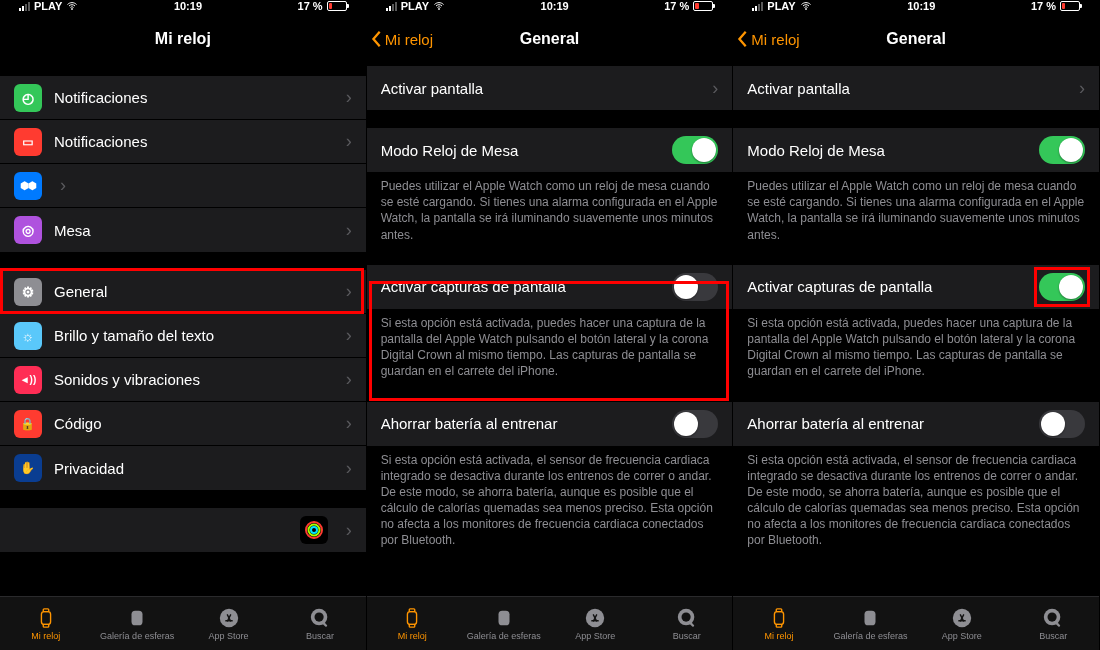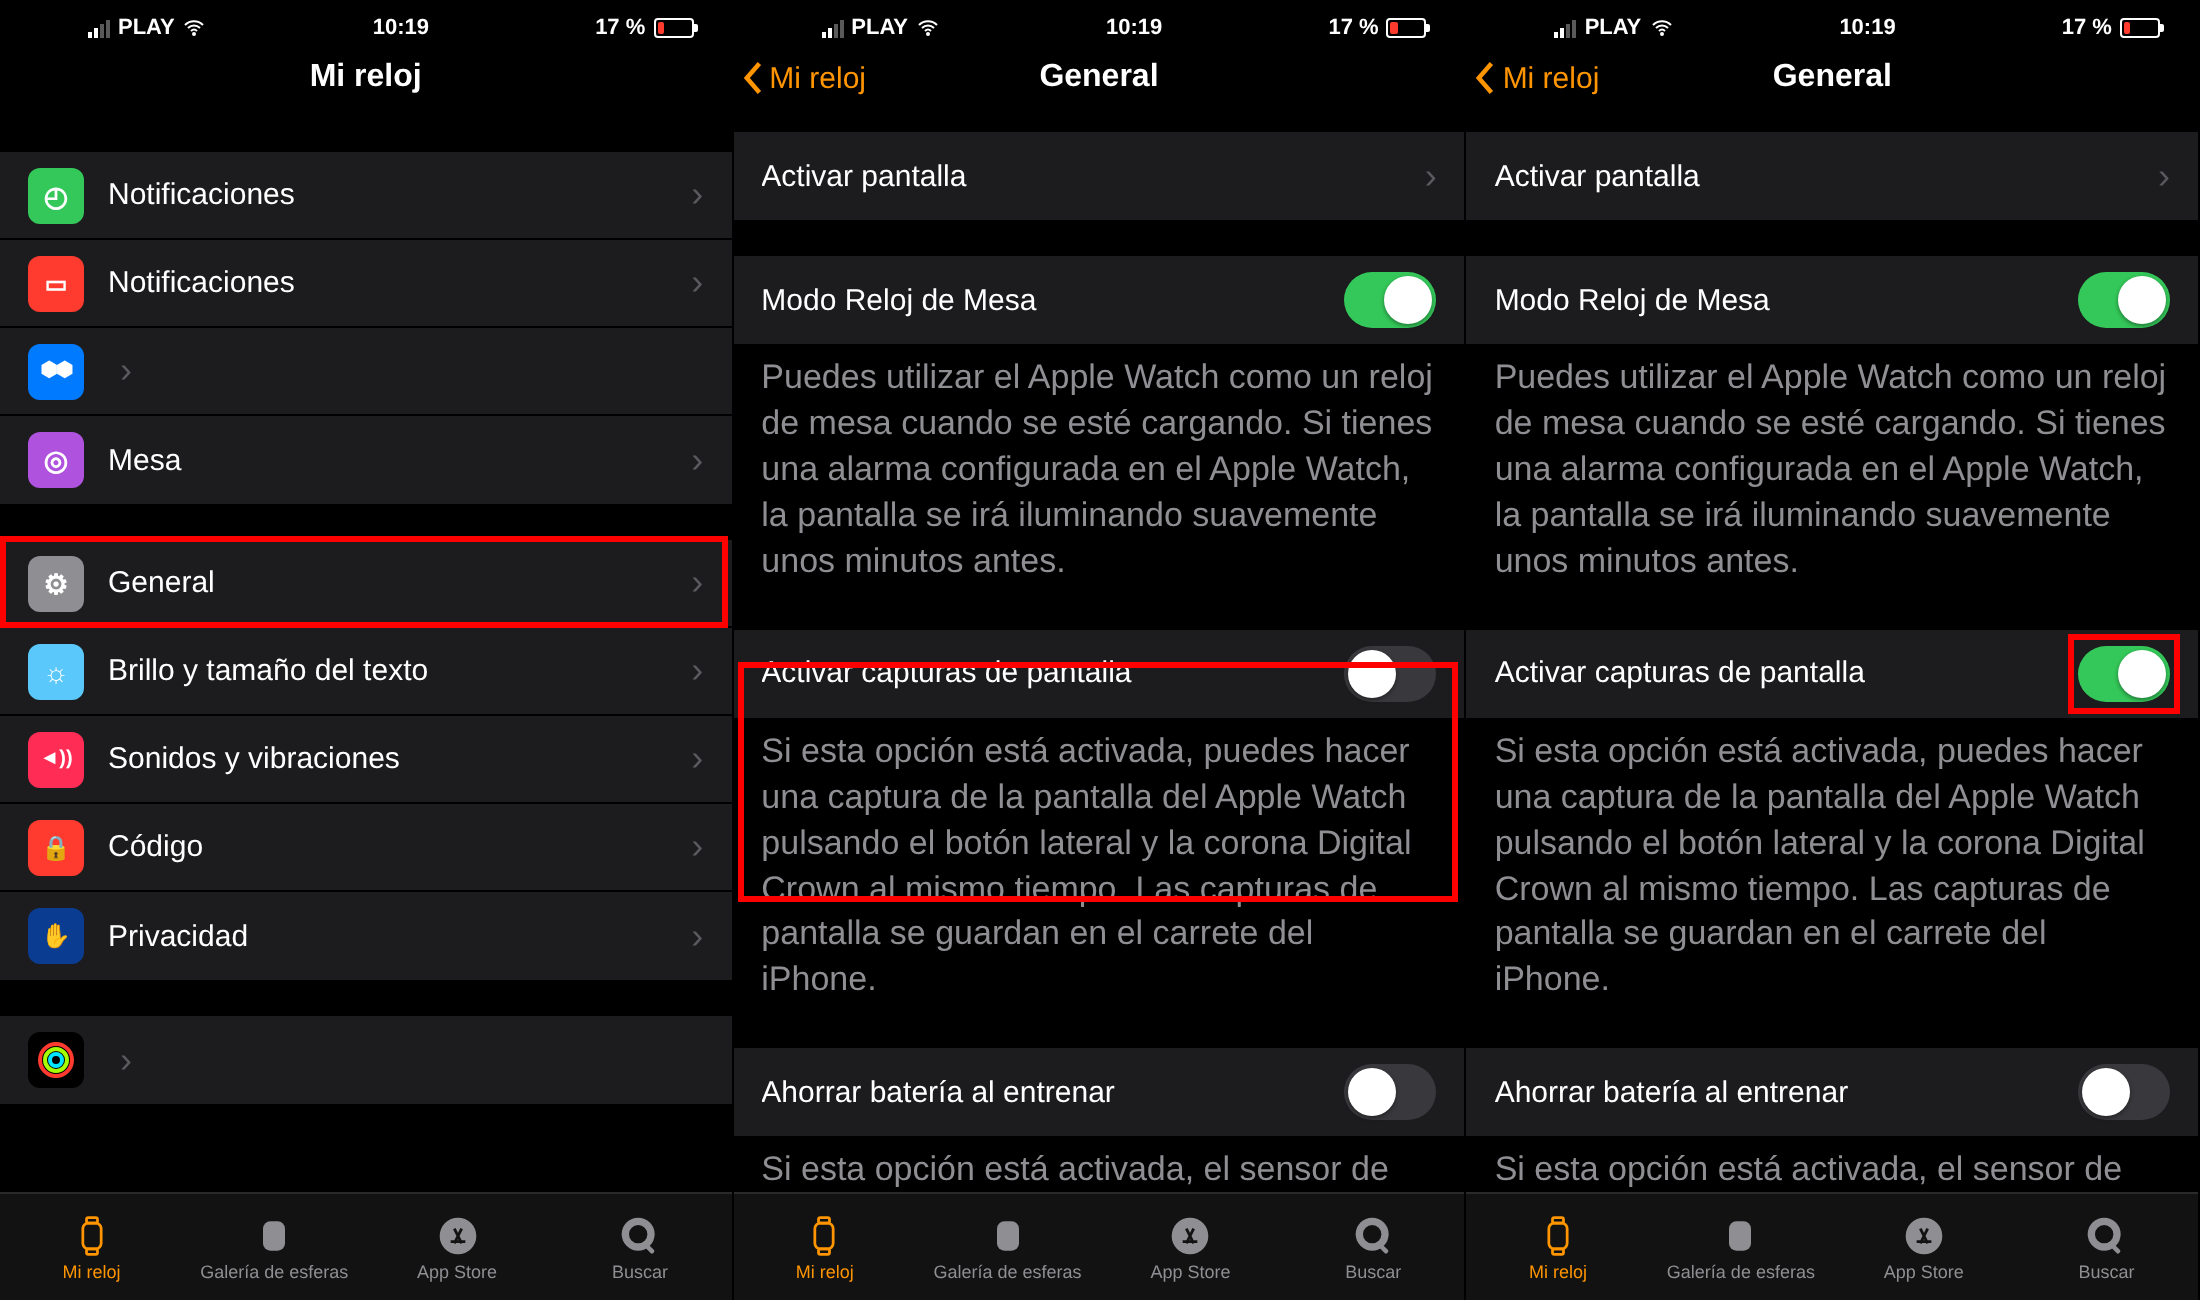--- a/index.html
+++ b/index.html
@@ -1,47 +1,47 @@
 <!DOCTYPE html>
 <html><head>
 <meta charset="utf-8">
 <style>
   * { box-sizing: border-box; margin: 0; padding: 0; font-family: -apple-system, "Helvetica Neue", Arial, sans-serif; }
   body { background: #000; width: 1100px; height: 650px; display: flex; overflow: hidden; }
   .screen { width: 366.66px; height: 650px; background: #000; position: relative; color: #fff; display: flex; flex-direction: column; border-right: 1px solid #000; }
   
-  .status { height: 20px; display: flex; align-items: flex-end; justify-content: space-between; padding: 0 19px; font-size: 11px; font-weight: 600; margin-left: 25px; }
+  .status { height: 20px; display: flex; align-items: flex-start; justify-content: space-between; padding: 0 19px; font-size: 11px; font-weight: 600; }
   .status .left, .status .right { display: flex; align-items: center; gap: 4px; }
   .sig { display: inline-flex; align-items: flex-end; gap: 1px; }
   .sig span { width: 2px; background: #fff; display: inline-block; }
   .sig span:nth-child(1){height:3px;} .sig span:nth-child(2){height:5px;}
   .sig span:nth-child(3){height:7px;opacity:.35;} .sig span:nth-child(4){height:9px;opacity:.35;}
   .wifi { width: 12px; height: 12px; }
   .batt { display: inline-flex; align-items: center; }
   .batt-body { width: 20px; height: 10px; border: 1px solid #fff; border-radius: 2px; position: relative; }
   .batt-body::after { content:""; position:absolute; right:-3px; top:2px; width:2px; height:4px; background:#fff; border-radius:0 1px 1px 0;}
   .batt-fill { position:absolute; left:1px; top:1px; bottom:1px; width:18%; background:#ff3b30; border-radius:1px;}
   
   .navhead { height: 38px; display:flex; align-items:center; justify-content:center; position:relative; }
   .navtitle { font-size: 16px; font-weight: 600; }
   .back { position:absolute; left:4px; top:0; height:38px; display:flex; align-items:center; color:#ff9500; font-size:15px; }
   .back svg { width:12px; height:18px; margin-right:2px; }
   
   .content { flex:1; overflow:hidden; }
   .section { margin-top: 18px; }
   .row { background:#1c1c1e; min-height:44px; display:flex; align-items:center; padding:0 14px; border-bottom:1px solid #000; position:relative; }
-  .row:last-child { border-bottom:none; }
+  .row:last-child { border-bottom:none;justify-content:flex-end; }
   .row .icon { width:28px; height:28px; border-radius:6px; margin-right:12px; display:flex; align-items:center; justify-content:center; flex-shrink:0; }
   .row .label { font-size:15px; flex:1; white-space:nowrap; overflow:hidden; text-overflow:ellipsis;}
   .chev { color:#5a5a5e; font-size:18px; margin-left:6px;}
   .toggle { width:46px; height:28px; border-radius:14px; position:relative; background:#39393d; flex-shrink:0;}
   .toggle.on { background:#34c759; }
   .toggle .knob { position:absolute; top:2px; width:24px; height:24px; border-radius:50%; background:#fff; left:2px; box-shadow:0 1px 2px rgba(0,0,0,.4);}
   .toggle.on .knob { left:20px; }
-  .note { color:#8e8e93; font-size:17px; line-height:1.35; padding:6px 14px 4px 14px; }
+  .note { color:#8e8e93; font-size:12px; line-height:1.35; padding:6px 14px 4px 14px; }
   .hl { position:absolute; border:3px solid #ff0000; pointer-events:none; z-index:5;}
   
   .tabbar { height:54px; background:#121212; border-top:1px solid #2a2a2c; display:flex; }
   .tab { flex:1; display:flex; flex-direction:column; align-items:center; justify-content:center; color:#8e8e93; font-size:9px; gap:2px;}
   .tab.active { color:#ff9500; }
   .tab svg { width:22px; height:22px; }
   
   .ic-green{background:#34c759;} .ic-red{background:#ff3b30;} .ic-blue{background:#007aff;}
   .ic-purple{background:#af52de;} .ic-gray{background:#8e8e93;} .ic-lblue{background:#5ac8fa;}
   .ic-pink{background:#ff2d55;} .ic-dblue{background:#0a3d91;}

